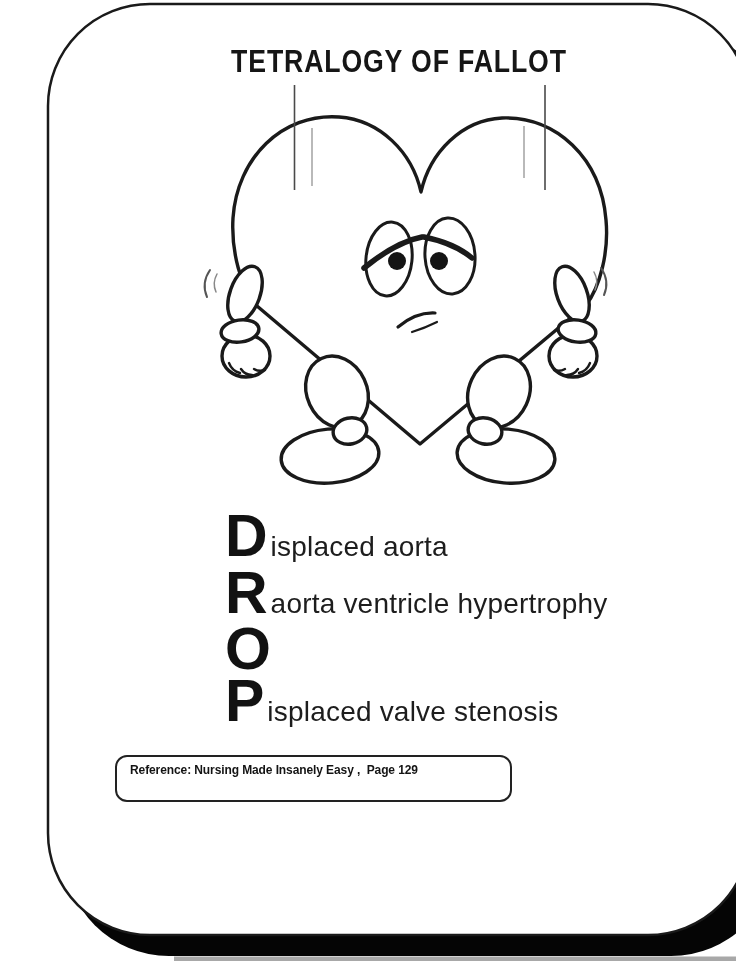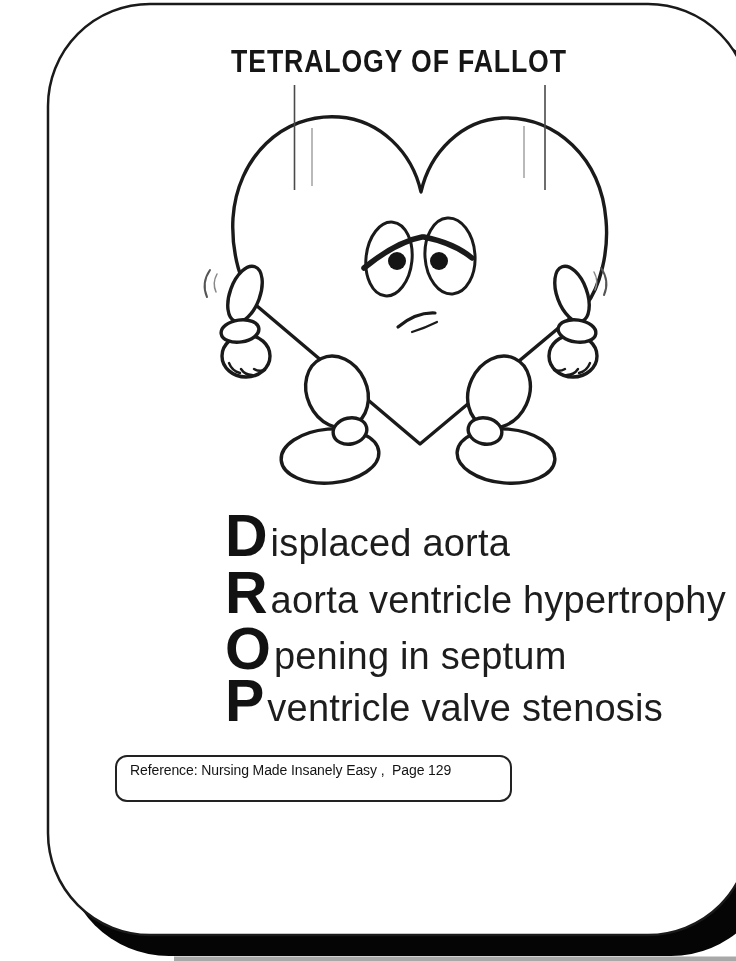--- a/index.html
+++ b/index.html
@@ -35,21 +35,21 @@
     z-index: 2;
     white-space: nowrap;
   }
   .mn-letter {
     font-size: 59px;
     font-weight: 800;
     line-height: 1;
     color: #121212;
   }
   .mn-text {
-    font-size: 38px;
+    font-size: 28px;
     font-weight: 400;
     letter-spacing: 0.2px;
     color: #1d1d1d;
   }
   .row-d { top: 507px; }
   .row-r { top: 564px; }
   .row-o { top: 620px; }
   .row-p { top: 672px; }
 
   .ref-box {
@@ -57,22 +57,22 @@
     left: 71px; top: 755px;
     width: 397px; height: 47px;
     border: 2px solid #222;
     border-radius: 12px;
     box-sizing: border-box;
     padding: 6px 6px 0 13px;
     z-index: 2;
     background: transparent;
   }
   .ref-line {
-    font-size: 14px;
-    font-weight: 400;
+    font-size: 12px;
+    font-weight: 700;
     letter-spacing: -0.1px;
     line-height: 14.5px;
     color: #141414;
     white-space: pre;
   }
 </style>
 </head>
 <body>
 
 <div class="page">
@@ -153,24 +153,23 @@
   <div class="mn-row row-d">
     <span class="mn-letter">D</span>
       <span class="mn-text">isplaced aorta</span>
   </div>
   <div class="mn-row row-r">
     <span class="mn-letter">R</span>
       <span class="mn-text">aorta ventricle hypertrophy</span>
   </div>
   <div class="mn-row row-o">
     <span class="mn-letter">O</span>
-      <span class="mn-text">pening in septum</span>
   </div>
   <div class="mn-row row-p">
     <span class="mn-letter">P</span>
-      <span class="mn-text">ventricle valve stenosis</span>
+      <span class="mn-text">isplaced valve stenosis</span>
   </div>
 
   <div class="ref-box">
     <div class="ref-line">Reference: Nursing Made Insanely Easy ,  Page 129</div>
   </div>
 
 </div>
 
 </body></html>

